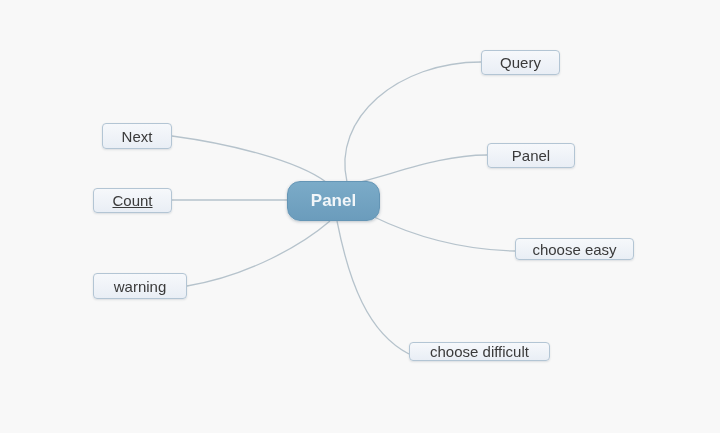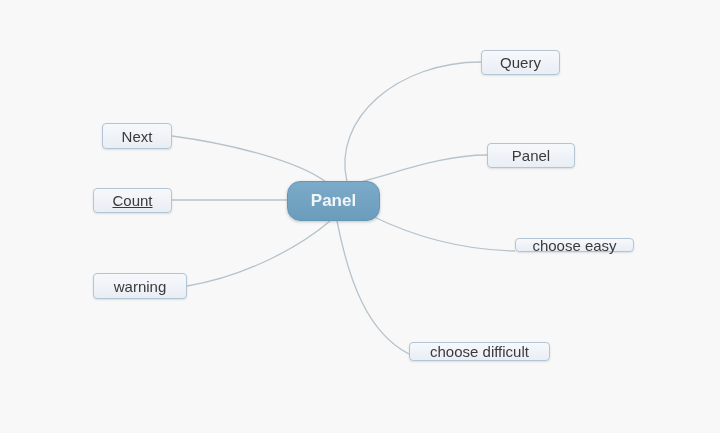--- a/index.html
+++ b/index.html
@@ -72,21 +72,21 @@
     <path d="M 172,200 C 210,200 250,200 287,200"></path>
     <path d="M 172,136 C 232,144 298,161 326,182"></path>
   </svg>
 
   <div class="root-node" style="left:287px; top:181px; width:93px; height:40px;">Panel</div>
 
   <div class="node" style="left:481px; top:50px; width:79px; height:25px;">Query</div>
 
   <div class="node" style="left:487px; top:143px; width:88px; height:25px;">Panel</div>
 
-  <div class="node" style="left:515px; top:238px; width:119px; height:14px;">choose easy</div>
+  <div class="node" style="left:515px; top:238px; width:119px; height:22px;">choose easy</div>
 
   <div class="node" style="left:409px; top:342px; width:141px; height:19px;">choose difficult</div>
 
   <div class="node" style="left:93px; top:273px; width:94px; height:26px;">warning</div>
 
   <div class="node" style="left:93px; top:188px; width:79px; height:25px;text-decoration:underline;">Count</div>
 
   <div class="node" style="left:102px; top:123px; width:70px; height:26px;">Next</div>
 
 </div>

